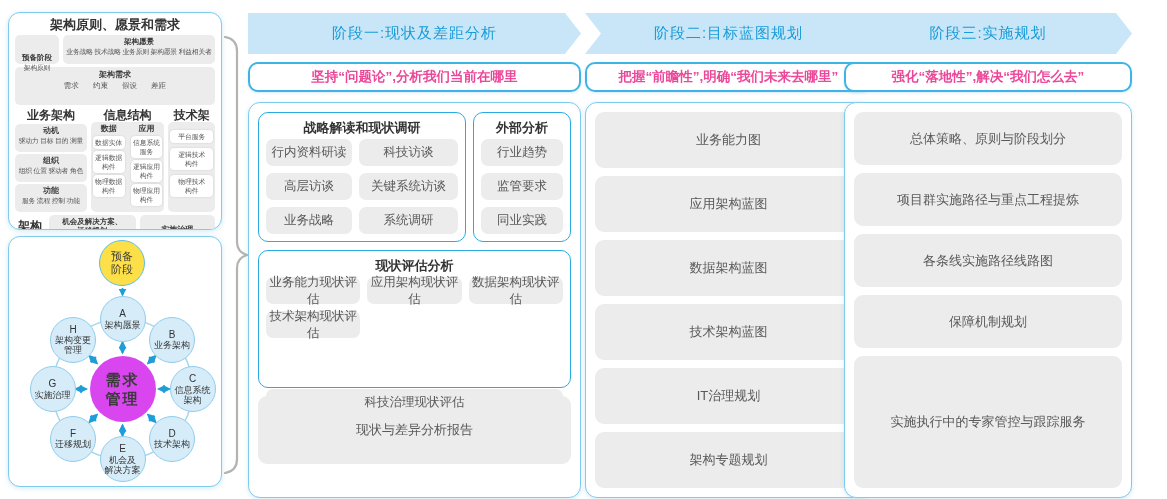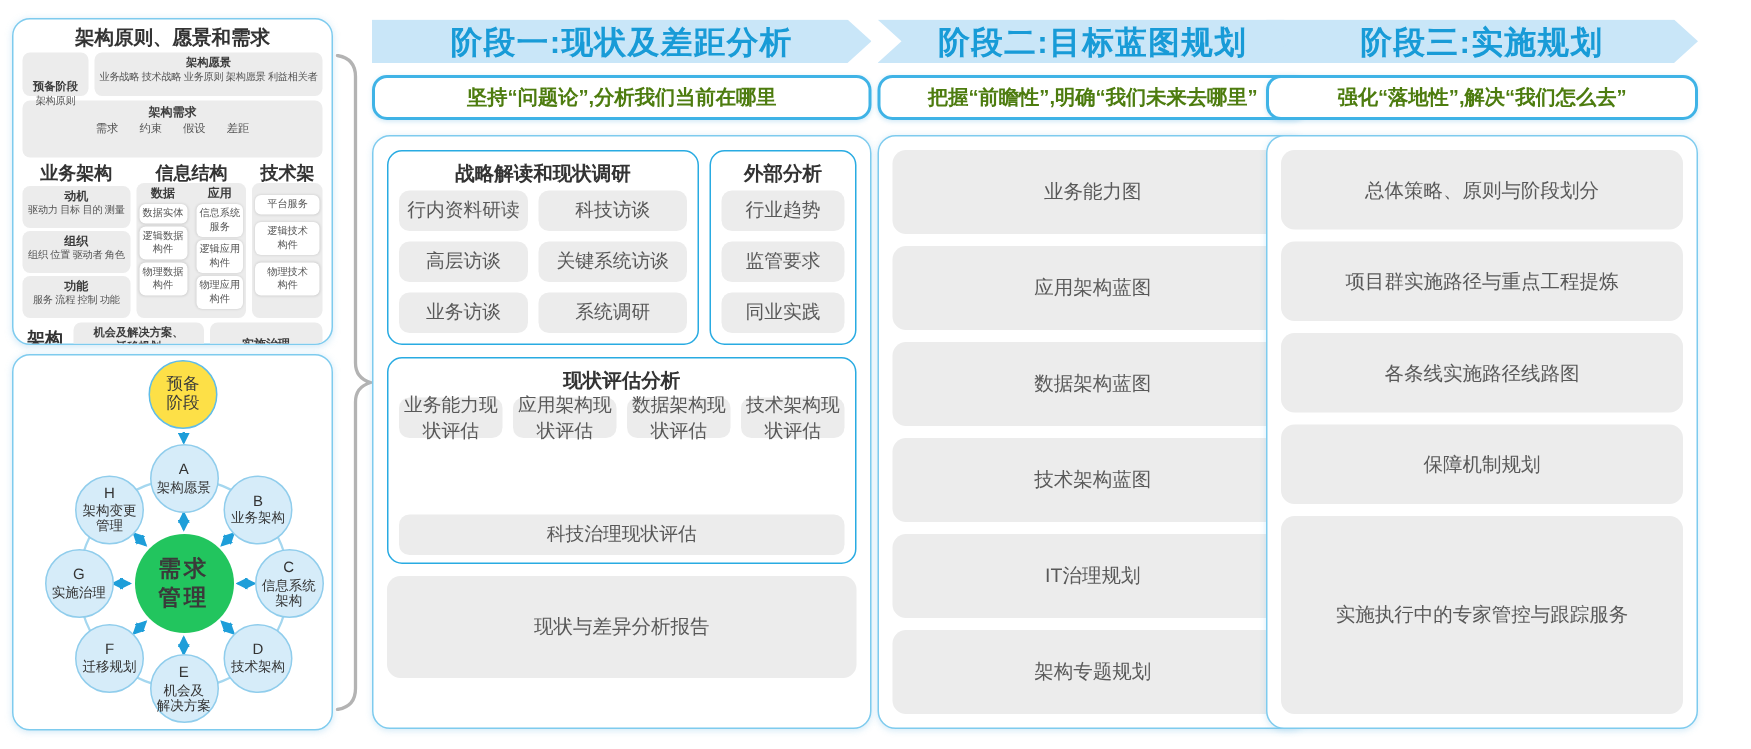--- a/index.html
+++ b/index.html
@@ -40,46 +40,46 @@
   .lt-bottom .g{flex:1;padding-top:2px;}
   .lt-bottom .t{font-size:7.5px;line-height:9px;}
   .lt-bottom .ln{font-size:7px;word-spacing:4px;line-height:10px;}
 
   
   #lb{left:8px;top:236px;width:214px;height:251px;}
   #lb svg{position:absolute;inset:0;}
   .adm-node{position:absolute;width:46px;height:46px;border-radius:50%;background:var(--node-fill,#d6ecf9);border:1px solid var(--node-border,#90cdec);display:flex;flex-direction:column;align-items:center;justify-content:center;font-size:9px;line-height:1.12;color:#333;text-align:center;box-sizing:border-box;}
   .adm-letter{font-size:10px;}
   #prep-node{background:#fde047;border:1.5px solid #5fbce8;font-size:11px;font-weight:400;line-height:1.2;color:#3a3a3a;}
-  #center-node{width:66px;height:66px;background:#22c55e;border:none;font-size:15px;font-weight:bold;color:#3a3a3a;letter-spacing:2px;line-height:1.3;}
+  #center-node{width:66px;height:66px;background:#d946ef;border:none;font-size:15px;font-weight:bold;color:#3a3a3a;letter-spacing:2px;line-height:1.3;}
 
   
   #brace{position:absolute;left:222px;top:36px;}
 
   
   .pcol{position:absolute;top:13px;}
   #pc1{left:248px;width:333px;}
   #pc2{left:585px;width:287px;}
   #pc3{left:844px;width:288px;}
-  .phase-header{height:29px;background:var(--band-bg,#c9e6f8);color:var(--band-text,#189bd7);font-weight:bold;font-size:21px;display:flex;align-items:center;justify-content:center;letter-spacing:1px;}
+  .phase-header{height:41px;background:var(--band-bg,#c9e6f8);color:var(--band-text,#189bd7);font-weight:normal;font-size:15px;display:flex;align-items:center;justify-content:center;letter-spacing:1px;}
   .ph-first{clip-path:polygon(0 0,calc(100% - 16px) 0,100% 50%,calc(100% - 16px) 100%,0 100%);}
   .ph-next{clip-path:polygon(0 0,calc(100% - 16px) 0,100% 50%,calc(100% - 16px) 100%,0 100%,16px 50%);}
-  .phase-sub{margin-top:8px;height:30px;border:2px solid #3fb3e6;border-radius:10px;background:#fff;display:flex;align-items:center;justify-content:center;font-weight:bold;font-size:13.5px;color:#4d7c0f;box-sizing:border-box;box-shadow:0 1px 3px rgba(120,190,230,.3);}
+  .phase-sub{margin-top:8px;height:30px;border:2px solid #3fb3e6;border-radius:10px;background:#fff;display:flex;align-items:center;justify-content:center;font-weight:bold;font-size:13.5px;color:#ec4899;box-sizing:border-box;box-shadow:0 1px 3px rgba(120,190,230,.3);}
   .phase-panel{margin-top:10px;height:396px;border:1.5px solid var(--panel-border,#7ecbee);border-radius:12px;background:#fff;box-sizing:border-box;padding:9px;box-shadow:0 1px 4px rgba(120,190,230,.3);}
   .item{background:var(--grey-box,#ececec);border-radius:7px;display:flex;align-items:center;justify-content:center;color:var(--box-text,#595959);font-size:13px;text-align:center;}
   .bluebox{border:1.5px solid var(--blue-border,#29abe2);border-radius:10px;background:#fff;box-sizing:border-box;padding:3px 7px 7px;}
   .bb-title{text-align:center;font-weight:bold;font-size:13px;color:#333;height:23px;line-height:23px;}
   .survey-row{display:flex;gap:7px;height:130px;}
   #survey-box{flex:1;}
   .grid2{display:grid;grid-template-columns:1fr 1.15fr;gap:7px;}
   .grid2 .item,#external-box .item,.assess-grid .item{height:27px;font-size:12.5px;}
   #external-box{width:98px;display:flex;flex-direction:column;}
   #external-box .ebody{display:flex;flex-direction:column;gap:7px;}
   #assessment-box{margin-top:8px;height:138px;}
-  .assess-grid{display:grid;grid-template-columns:1fr 1fr 1fr 1fr;gap:7px;}
+  .assess-grid{display:grid;grid-template-columns:1fr 1fr 1fr;gap:7px;}
   .assess-grid .span2{grid-column:1 / -1;margin-top:44px;}
   #report-box{margin-top:8px;height:68px;border-radius:9px;}
   .stack{display:flex;flex-direction:column;gap:8px;height:100%;}
   .stack .item{flex:1;border-radius:9px;}
   .stack .item.fixed{flex:none;height:53px;}
   .stack .item.grow{flex:1;}
 </style>
 </head>
 <body>
 
@@ -235,21 +235,21 @@
     <div class="phase-sub">坚持“问题论”,分析我们当前在哪里</div>
     <div class="phase-panel">
       <div class="survey-row">
         <div class="bluebox" id="survey-box">
           <div class="bb-title">战略解读和现状调研</div>
           <div class="grid2">
             <div class="item">行内资料研读</div>
             <div class="item">科技访谈</div>
             <div class="item">高层访谈</div>
             <div class="item">关键系统访谈</div>
-            <div class="item">业务访谈</div>
+            <div class="item">业务战略</div>
             <div class="item">系统调研</div>
           </div>
         </div>
         <div class="bluebox" id="external-box">
           <div class="bb-title">外部分析</div>
           <div class="ebody">
             <div class="item">行业趋势</div>
             <div class="item">监管要求</div>
             <div class="item">同业实践</div>
           </div>

